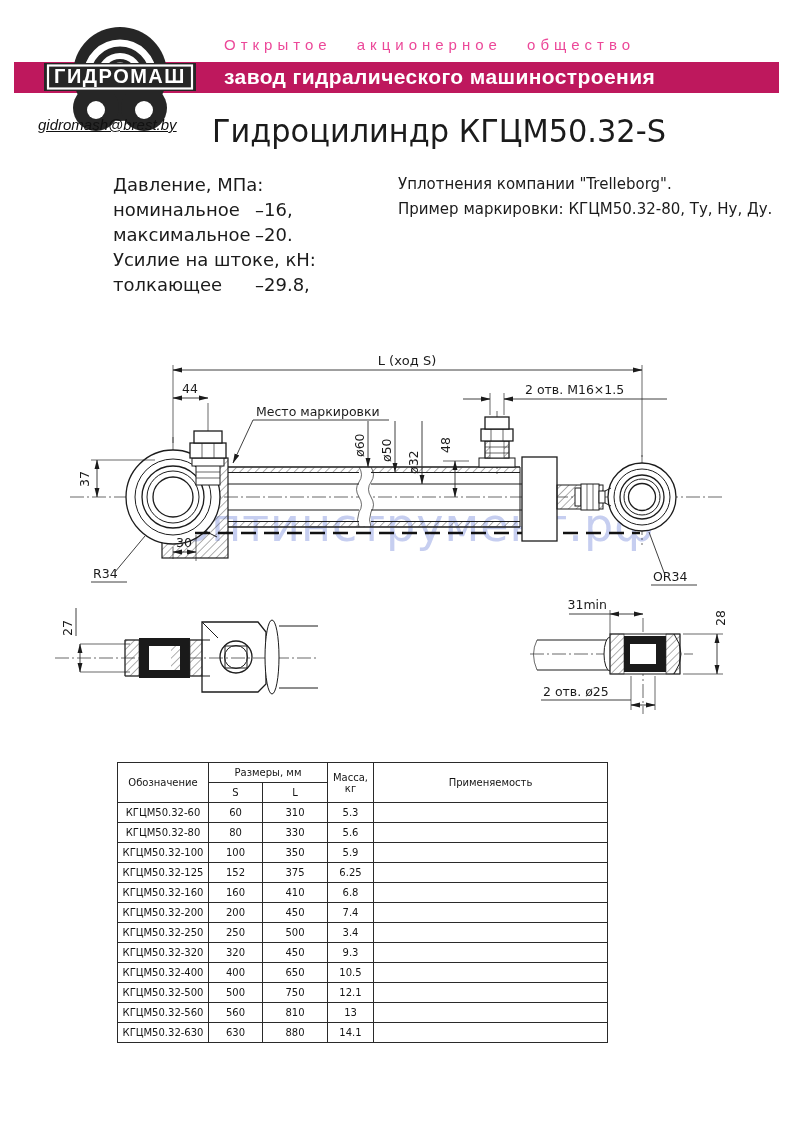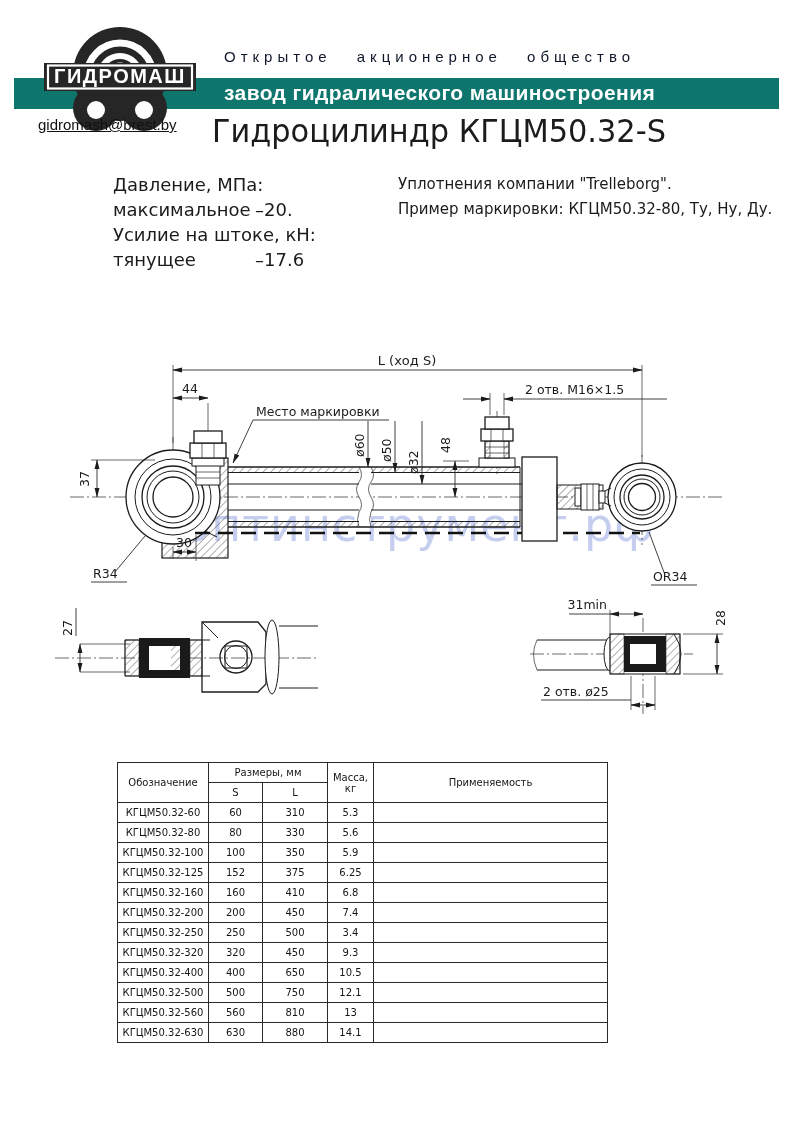--- a/index.html
+++ b/index.html
@@ -4,34 +4,34 @@
 <style>
   html,body{margin:0;padding:0;}
   body{
     width:793px;height:1123px;position:relative;background:#ffffff;
     font-family:"DejaVu Sans",sans-serif;color:#1b1b1b;overflow:hidden;
   }
   .abs{position:absolute;}
   
   .tagline{
     left:224px;top:36px;font-size:15px;letter-spacing:5px;word-spacing:16px;
-    color:#0f172a;font-family:"Liberation Sans",sans-serif;white-space:nowrap;margin-top:12px;
+    color:#ec4899;font-family:"Liberation Sans",sans-serif;white-space:nowrap;
   }
   .banner{
     left:14px;top:62px;width:765px;height:31px;background:#242424;z-index:1;
   }
   .banner span{
     display:block;padding-left:210px;line-height:30px;color:#ffffff;
     font-family:"Liberation Sans",sans-serif;font-weight:bold;font-size:21px;
     letter-spacing:0.4px;white-space:nowrap;
   }
   .logo{left:28px;top:22px;z-index:2;}
   .email{
     left:38px;top:116px;font-size:15px;color:#111;text-decoration:underline;
-    font-family:"Liberation Sans",sans-serif;z-index:3;
+    font-family:"Liberation Sans",sans-serif;z-index:3;font-style:italic;
   }
   .title{
     left:212px;top:112px;font-size:32px;font-weight:400;color:#1b1b1b;
     transform:scaleX(.95);transform-origin:left top;white-space:nowrap;
   }
   
   .specs-left{left:113px;top:172px;font-size:18px;line-height:25px;}
   .spec-row{display:flex;}
   .spec-label{width:142px;}
   .specs-right{left:398px;top:172px;font-size:15px;line-height:25px;white-space:nowrap;}
@@ -61,21 +61,21 @@
     font-weight:400;overflow:hidden;white-space:nowrap;
   }
   table.sizes{border:1.5px solid #1c1c1c;}
   td.desig{text-align:left;padding-left:6px;margin-left:40px;}
 </style>
 </head>
 <body>
 
 <div class="abs tagline">Открытое акционерное общество</div>
 
-<div class="abs banner" style="background: #0f766e; margin-top: 16px;">
+<div class="abs banner" style="background: #be185d;">
   <span>завод гидралического машиностроения</span>
 </div>
 
 <svg class="logo" width="178" height="102" viewBox="0 0 178 102">
   <circle cx="92" cy="52" r="47" fill="#262626"></circle>
   <path d="M59,54 a33,33 0 0 1 66,0" stroke="#fff" stroke-width="7" fill="none"></path>
   <path d="M72,54 a20,20 0 0 1 40,0" stroke="#fff" stroke-width="6" fill="none"></path>
   <circle cx="92" cy="54" r="11" fill="none" stroke="#fff" stroke-width="5"></circle>
   <rect x="58" y="62" width="68" height="24" fill="#262626"></rect>
   <circle cx="68" cy="86" r="23" fill="#262626"></circle>
@@ -87,27 +87,31 @@
   <text x="92" y="61" text-anchor="middle" style="font-family:'Liberation Sans',sans-serif;font-size:20px;font-weight:bold;fill:#fff;letter-spacing:1.5px;">ГИДРОМАШ</text>
 </svg>
 
 <a class="abs email" href="#">gidromash@brest.by</a>
 
 <div class="abs title">Гидроцилиндр КГЦМ50.32-S</div>
 
 <div class="abs specs-left">
   <div>Давление, МПа:</div>
   <div class="spec-row">
+    <span class="spec-label">номинальное</span>
+    <span>–16,</span>
+  </div>
+  <div class="spec-row">
     <span class="spec-label">максимальное</span>
     <span>–20.</span>
   </div>
   <div>Усилие на штоке, кН:</div>
   <div class="spec-row">
-    <span class="spec-label">тянущее</span>
-    <span>–17.6</span>
+    <span class="spec-label">толкающее</span>
+    <span>–29.8,</span>
   </div>
 </div>
 
 <div class="abs specs-right">
   <div>Уплотнения компании "Trelleborg".</div>
   <div>Пример маркировки: КГЦМ50.32-80, Ту, Ну, Ду.</div>
 </div>
 
 <div class="abs watermark" style="color: rgb(198, 206, 240);">оптинструмент.рф</div>
 

